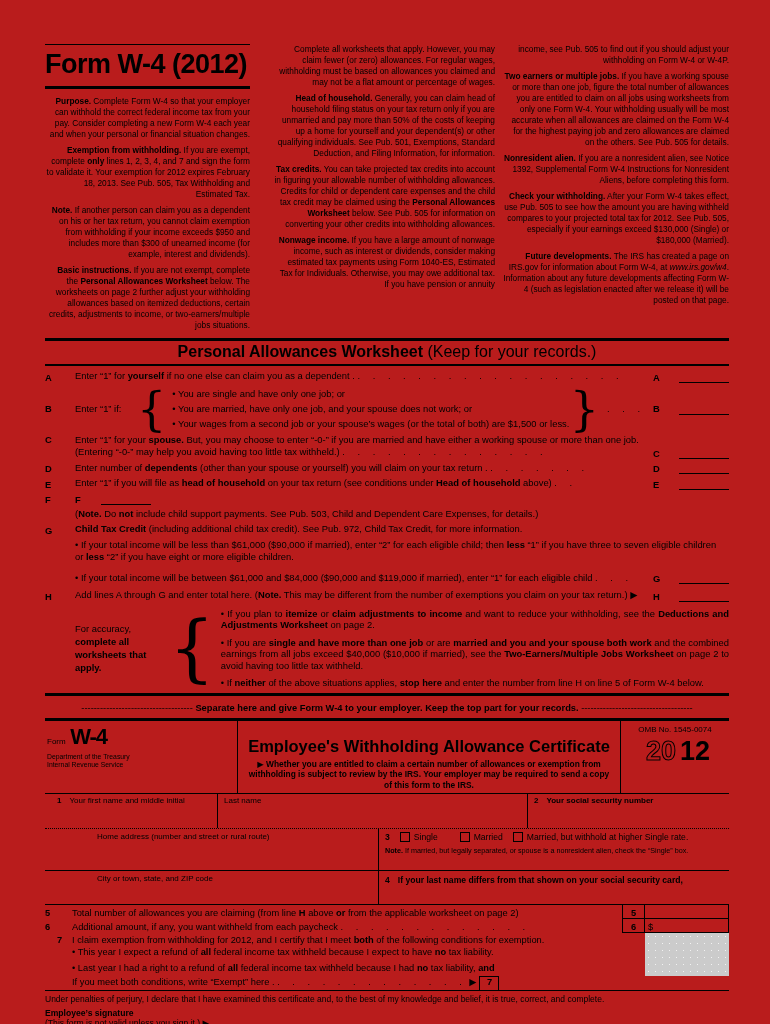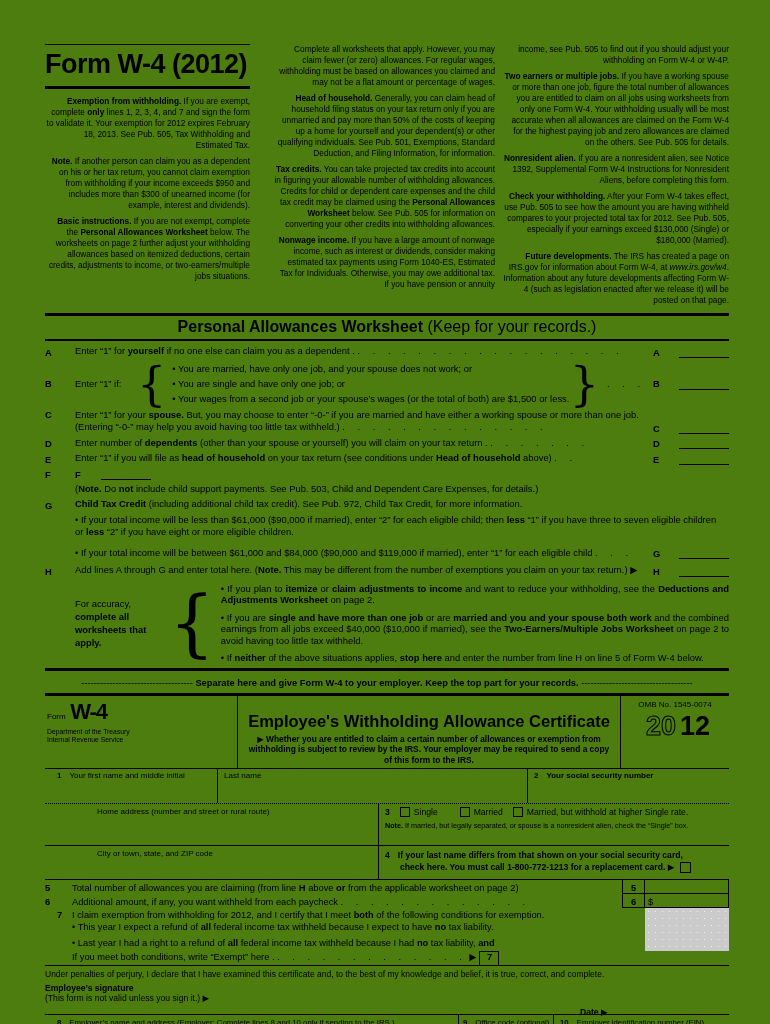--- a/index.html
+++ b/index.html
@@ -1,17 +1,17 @@
 <!DOCTYPE html>
 <html><head>
 <meta charset="utf-8">
 <style>
   * { margin:0; padding:0; box-sizing:border-box; }
   body { background:#888; font-family:"Liberation Sans","DejaVu Sans",sans-serif; color:#000; }
-  .page { width:770px; height:1024px; background:#4d7c0f; margin:0 auto; position:relative;
+  .page { width:770px; height:1024px; background:#b91c1c; margin:0 auto; position:relative;
           padding:44px 41px 0 45px; overflow:hidden; }
   .b { font-weight:bold; }
   .i { font-style:italic; }
 
   
   .instructions { display:flex; }
   .col1 { width:205px; margin-right:23px; }
   .col2 { width:222px; margin-right:8px; }
   .col3 { width:226px; }
   .instr p { font-size:8.3px; line-height:11px; margin-bottom:5px; text-align:right; }
@@ -108,20 +108,21 @@
 </head>
 <body>
 
 <div class="page">
 
   <div class="instructions instr">
     <div class="col1">
       <div class="title-box">
         <div class="main-title">Form W-4 (2012)</div>
       </div>
+      <p><span class="b">Purpose.</span><span> Complete Form W-4 so that your employer can withhold the correct federal income tax from your pay. Consider completing a new Form W-4 each year and when your personal or financial situation changes.</span></p>
       <p><span class="b">Exemption from withholding.</span><span> If you are exempt, complete </span><span class="b">only</span><span> lines 1, 2, 3, 4, and 7 and sign the form to validate it. Your exemption for 2012 expires February 18, 2013. See Pub. 505, Tax Withholding and Estimated Tax.</span></p>
       <p><span class="b">Note.</span><span> If another person can claim you as a dependent on his or her tax return, you cannot claim exemption from withholding if your income exceeds $950 and includes more than $300 of unearned income (for example, interest and dividends).</span></p>
       <p><span class="b">Basic instructions.</span><span> If you are not exempt, complete the </span><span class="b">Personal Allowances Worksheet</span><span> below. The worksheets on page 2 further adjust your withholding allowances based on itemized deductions, certain credits, adjustments to income, or two-earners/multiple jobs situations.</span></p>
     </div>
     <div class="col2">
       <p><span>Complete all worksheets that apply. However, you may claim fewer (or zero) allowances. For regular wages, withholding must be based on allowances you claimed and may not be a flat amount or percentage of wages.</span></p>
       <p><span class="b">Head of household.</span><span> Generally, you can claim head of household filing status on your tax return only if you are unmarried and pay more than 50% of the costs of keeping up a home for yourself and your dependent(s) or other qualifying individuals. See Pub. 501, Exemptions, Standard Deduction, and Filing Information, for information.</span></p>
       <p><span class="b">Tax credits.</span><span> You can take projected tax credits into account in figuring your allowable number of withholding allowances. Credits for child or dependent care expenses and the child tax credit may be claimed using the </span><span class="b">Personal Allowances Worksheet</span><span> below. See Pub. 505 for information on converting your other credits into withholding allowances.</span></p>
       <p><span class="b">Nonwage income.</span><span> If you have a large amount of nonwage income, such as interest or dividends, consider making estimated tax payments using Form 1040-ES, Estimated Tax for Individuals. Otherwise, you may owe additional tax. If you have pension or annuity</span></p>
     </div>
@@ -145,22 +146,22 @@
         <div class="wt"><span><span>Enter “1” for </span><span class="b">yourself</span><span> if no one else can claim you as a dependent .</span></span> <span class="dots">. . . . . . . . . . . . . . . . . .</span></div>
         <div class="we">A</div>
         <div class="wb"></div>
       </div>
 
       <div class="bline">
         <div class="wl" style="align-self:center;">B</div>
         <div style="width:62px;flex:none;">Enter “1” if:</div>
         <div class="brace" style="font-size:46px;">{</div>
         <div class="bbul">
+          <div>• You are single and have only one job; or</div>
           <div>• You are married, have only one job, and your spouse does not work; or</div>
-          <div>• You are single and have only one job; or</div>
           <div>• Your wages from a second job or your spouse’s wages (or the total of both) are $1,500 or less.</div>
         </div>
         <div class="brace" style="font-size:46px;">}</div>
         <div class="bend">
           <span class="dots" style="margin:0 8px;">. . .</span>
           <span class="we">B</span>
           <span class="wb"></span>
         </div>
       </div>
 
@@ -279,24 +280,20 @@
             <span>Married, but withhold at higher Single rate.</span>
         </div>
         <div class="note2"><span class="b">Note.</span><span> If married, but legally separated, or spouse is a nonresident alien, check the “Single” box.</span></div>
       </div>
     </div>
 
     <div class="row3">
       <div class="r3a"><span>City or town, state, and ZIP code</span></div>
       <div class="r3b">
         <div><span class="numb">4</span><span>If your last name differs from that shown on your social security card,</span></div>
-        <div class="r3line2" style="padding-left:15px;">
-            <span>check here. You must call 1-800-772-1213 for a replacement card. ▶</span>
-            <span class="cb4"></span>
-          </div>
       </div>
     </div>
 
     <div class="l56">
       <div class="ln">5</div>
       <div class="lt"><span>Total number of allowances you are claiming (from line </span><span class="b">H</span><span> above </span><span class="b">or</span><span> from the applicable worksheet on page 2)</span></div>
       <div class="boxc">5</div>
       <div class="valc"></div>
     </div>
 

